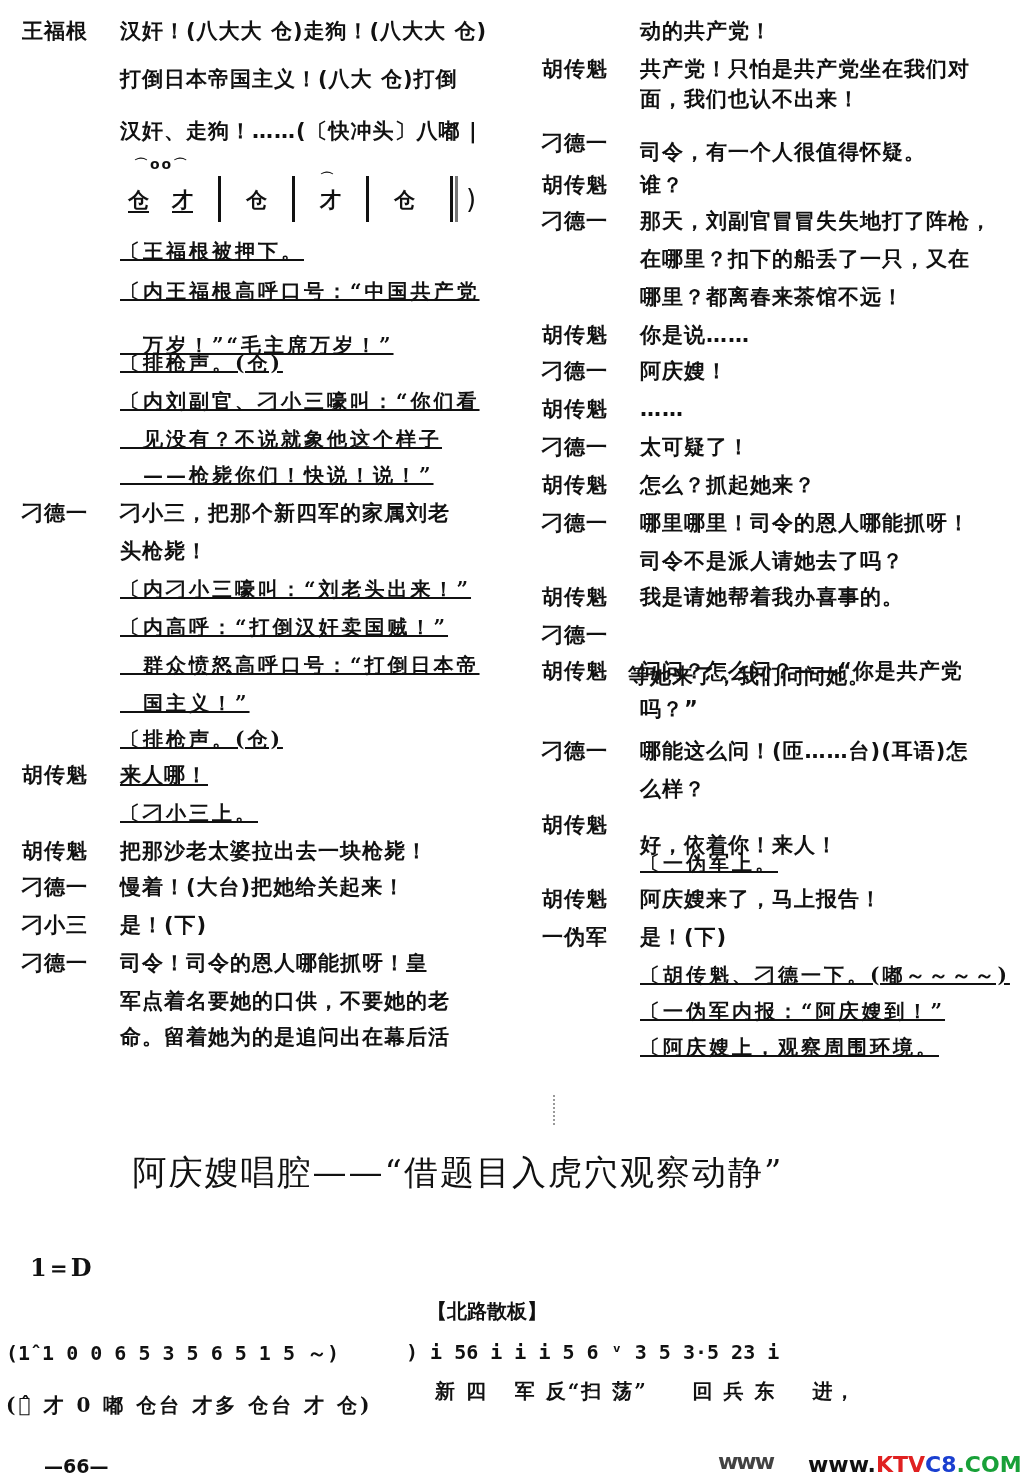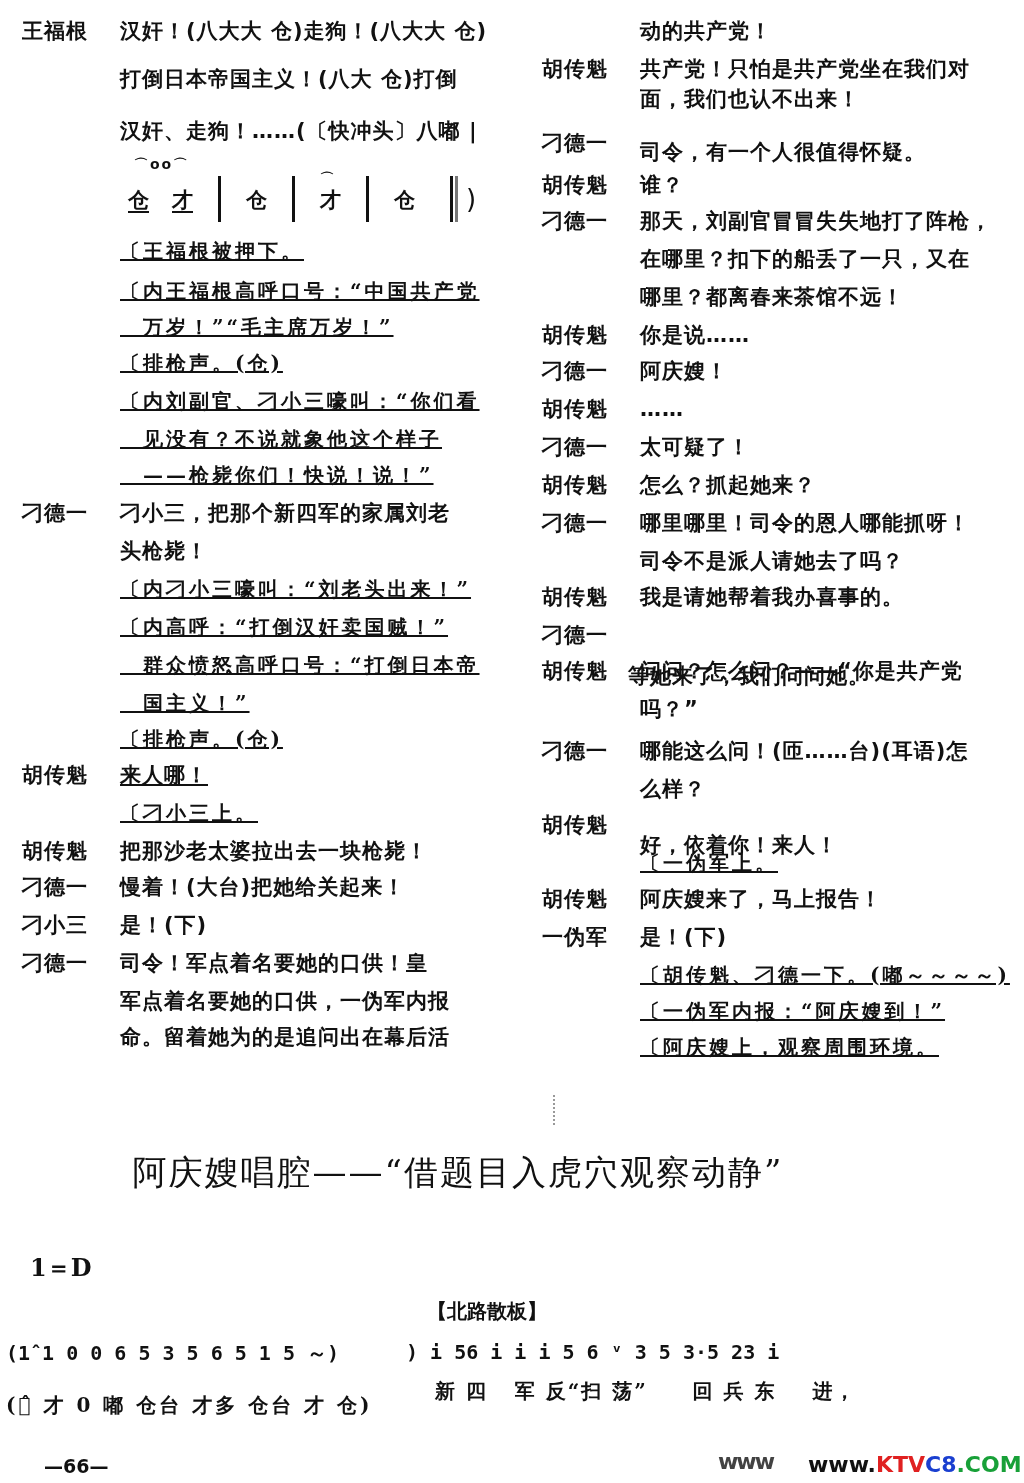--- a/index.html
+++ b/index.html
@@ -33,21 +33,21 @@
 </head>
 <body>
 
 <div class="col col-left" id="leftCol">
     <div class="line speaker" style="left: 22px; top: 18px;">王福根</div>
     <div class="line" style="left: 120px; top: 18px;">汉奸！(八大大 仓)走狗！(八大大 仓)</div>
     <div class="line" style="left: 120px; top: 66px;">打倒日本帝国主义！(八大 仓)打倒</div>
     <div class="line" style="left: 120px; top: 118px;">汉奸、走狗！……(〔快冲头〕八嘟 |</div>
     <div class="line stage" style="left: 120px; top: 238px;">〔王福根被押下。</div>
     <div class="line stage" style="left: 120px; top: 278px;">〔内王福根高呼口号：“中国共产党</div>
-    <div class="line stage" style="left: 120px; top: 314px;">　万岁！”“毛主席万岁！”</div>
+    <div class="line stage" style="left: 120px; top: 332px;">　万岁！”“毛主席万岁！”</div>
     <div class="line stage" style="left: 120px; top: 350px;">〔排枪声。(仓)</div>
     <div class="line stage" style="left: 120px; top: 388px;">〔内刘副官、刁小三嚎叫：“你们看</div>
     <div class="line stage" style="left: 120px; top: 426px;">　见没有？不说就象他这个样子</div>
     <div class="line stage" style="left: 120px; top: 462px;">　——枪毙你们！快说！说！”</div>
     <div class="line speaker" style="left: 22px; top: 500px;">刁德一</div>
     <div class="line" style="left: 120px; top: 500px;">刁小三，把那个新四军的家属刘老</div>
     <div class="line" style="left: 120px; top: 538px;">头枪毙！</div>
     <div class="line stage" style="left: 120px; top: 576px;">〔内刁小三嚎叫：“刘老头出来！”</div>
     <div class="line stage" style="left: 120px; top: 614px;">〔内高呼：“打倒汉奸卖国贼！”</div>
     <div class="line stage" style="left: 120px; top: 652px;">　群众愤怒高呼口号：“打倒日本帝</div>
@@ -56,22 +56,22 @@
     <div class="line speaker" style="left: 22px; top: 762px;">胡传魁</div>
     <div class="line" style="left: 120px; top: 762px; text-decoration: underline;">来人哪！</div>
     <div class="line stage" style="left: 120px; top: 800px;">〔刁小三上。</div>
     <div class="line speaker" style="left: 22px; top: 838px;">胡传魁</div>
     <div class="line" style="left: 120px; top: 838px;">把那沙老太婆拉出去一块枪毙！</div>
     <div class="line speaker" style="left: 22px; top: 874px;">刁德一</div>
     <div class="line" style="left: 120px; top: 874px;">慢着！(大台)把她给关起来！</div>
     <div class="line speaker" style="left: 22px; top: 912px;">刁小三</div>
     <div class="line" style="left: 120px; top: 912px;">是！(下)</div>
     <div class="line speaker" style="left: 22px; top: 950px;">刁德一</div>
-    <div class="line" style="left: 120px; top: 950px;">司令！军点着名要她的口供！皇</div>
-    <div class="line" style="left: 120px; top: 988px;">军点着名要她的口供，一伪军内报</div>
+    <div class="line" style="left: 120px; top: 950px;">司令！司令的恩人哪能抓呀！皇</div>
+    <div class="line" style="left: 120px; top: 988px;">军点着名要她的口供，不要她的老</div>
     <div class="line" style="left: 120px; top: 1024px;">命。留着她为的是追问出在幕后活</div>
   </div>
 <div class="col col-right" id="rightCol">
     <div class="line" style="left: 128px; top: 18px;">动的共产党！</div>
     <div class="line speaker" style="left: 30px; top: 56px;">胡传魁</div>
     <div class="line" style="left: 128px; top: 56px;">共产党！只怕是共产党坐在我们对</div>
     <div class="line" style="left: 128px; top: 86px;">面，我们也认不出来！</div>
     <div class="line speaker" style="left: 30px; top: 130px;">刁德一</div>
     <div class="line" style="left: 128px; top: 130px; margin-top: 9px;">司令，有一个人很值得怀疑。</div>
     <div class="line speaker" style="left: 30px; top: 172px;">胡传魁</div>

